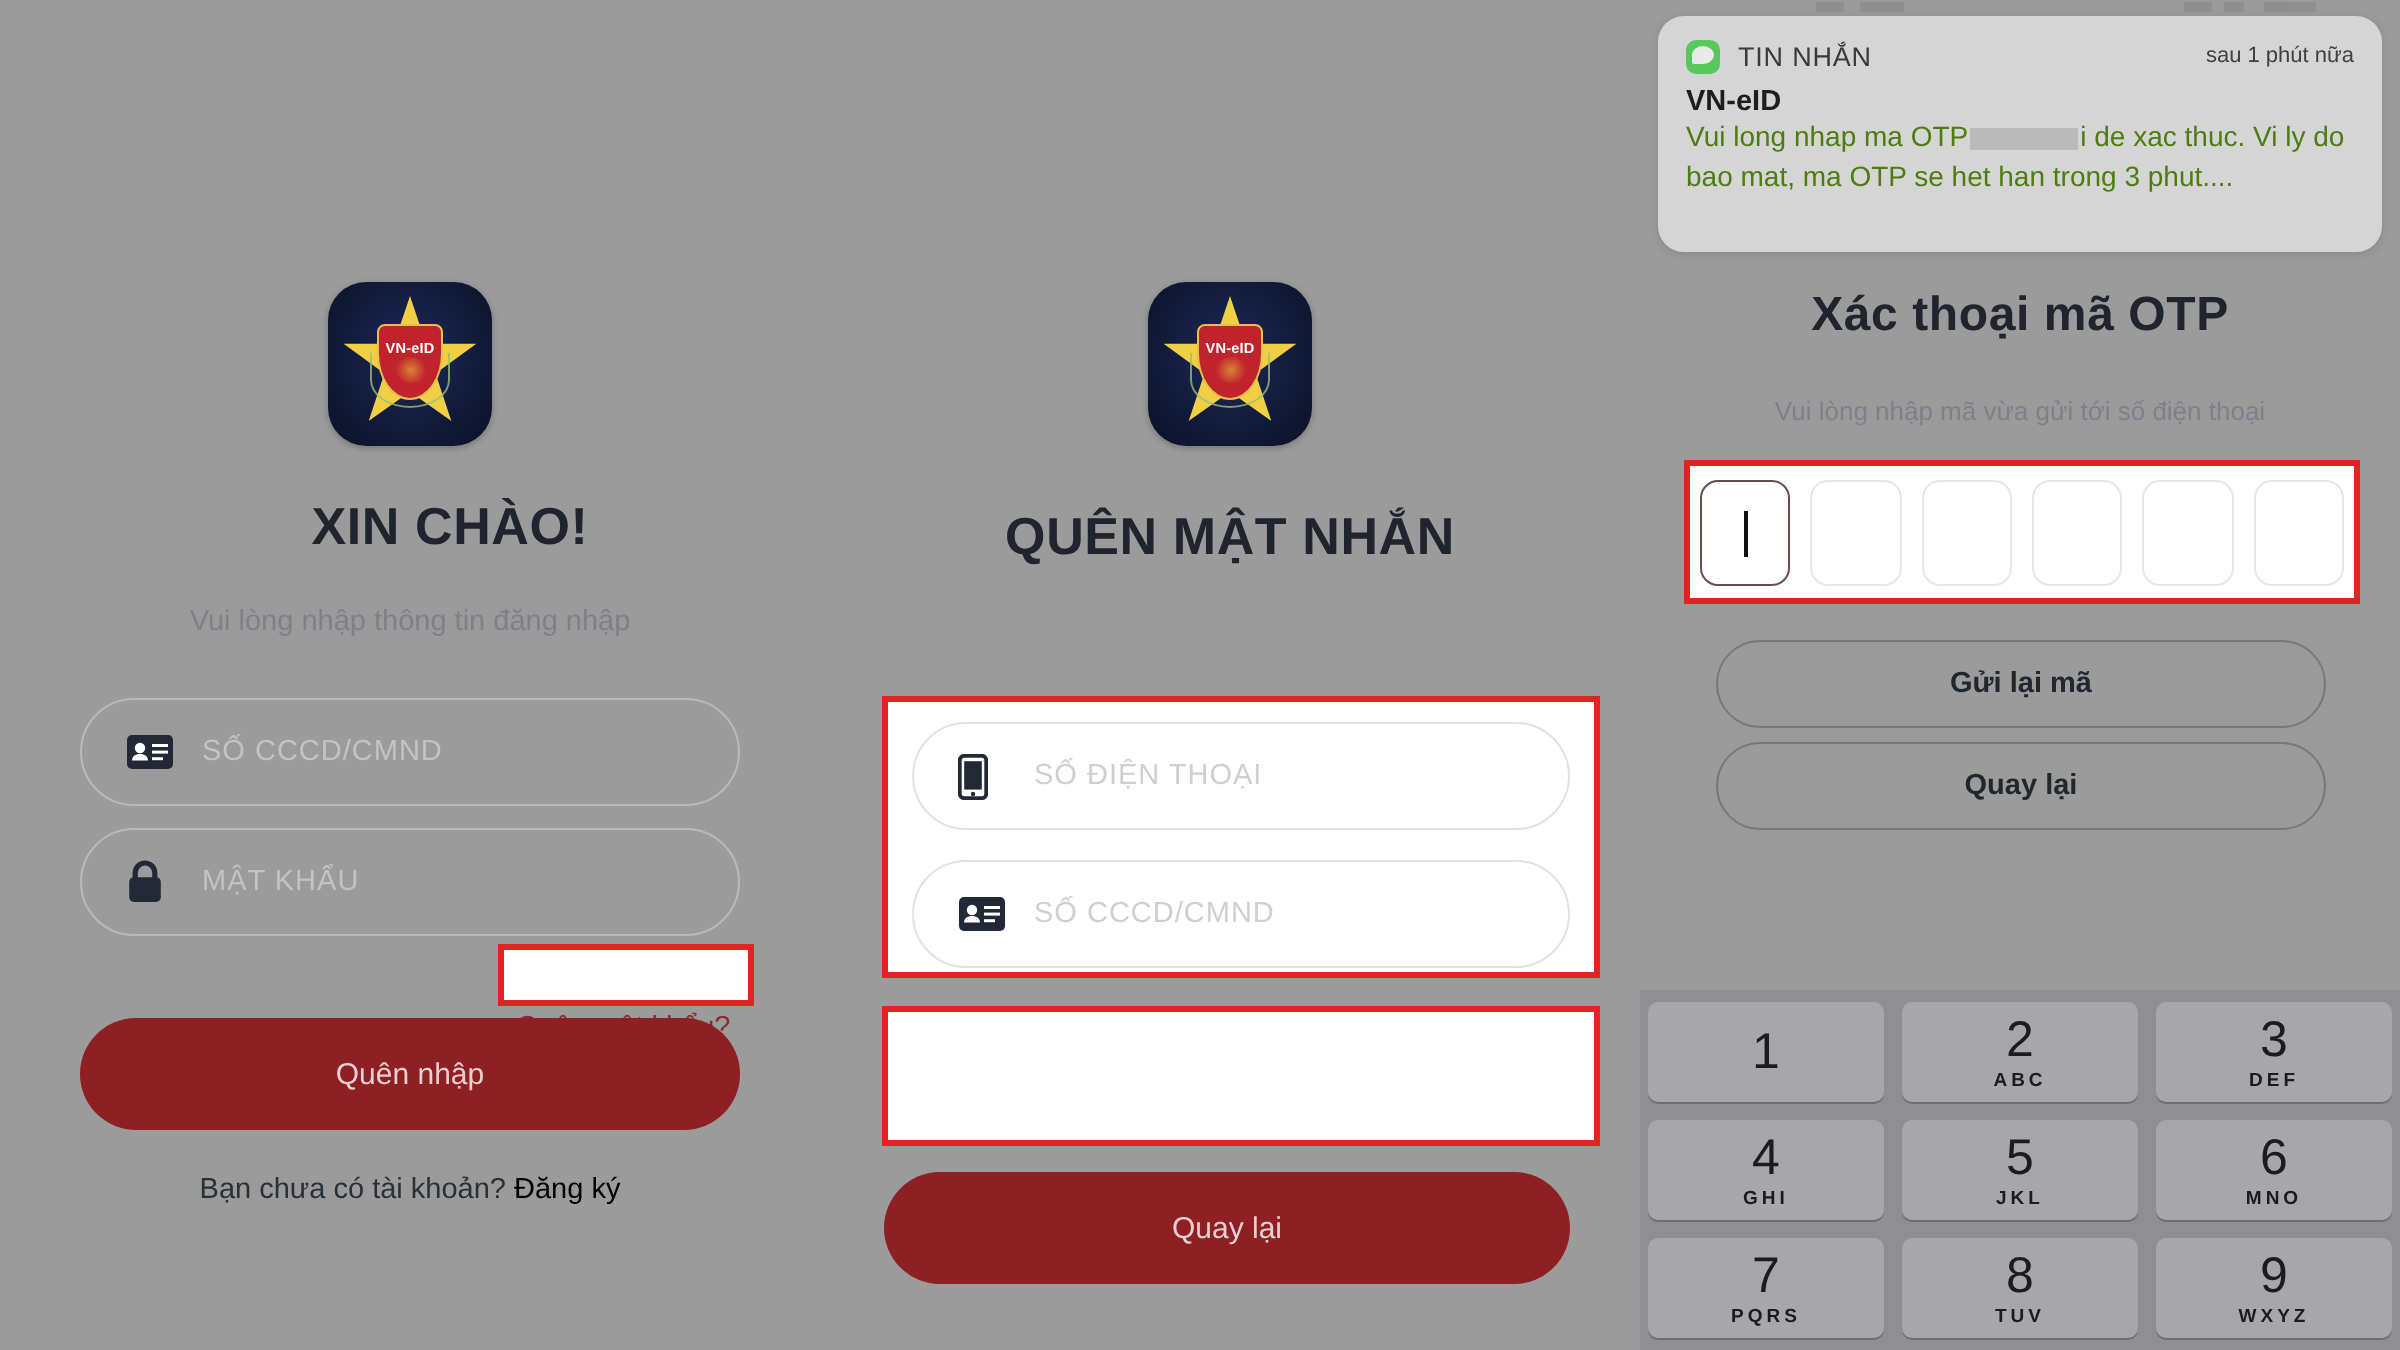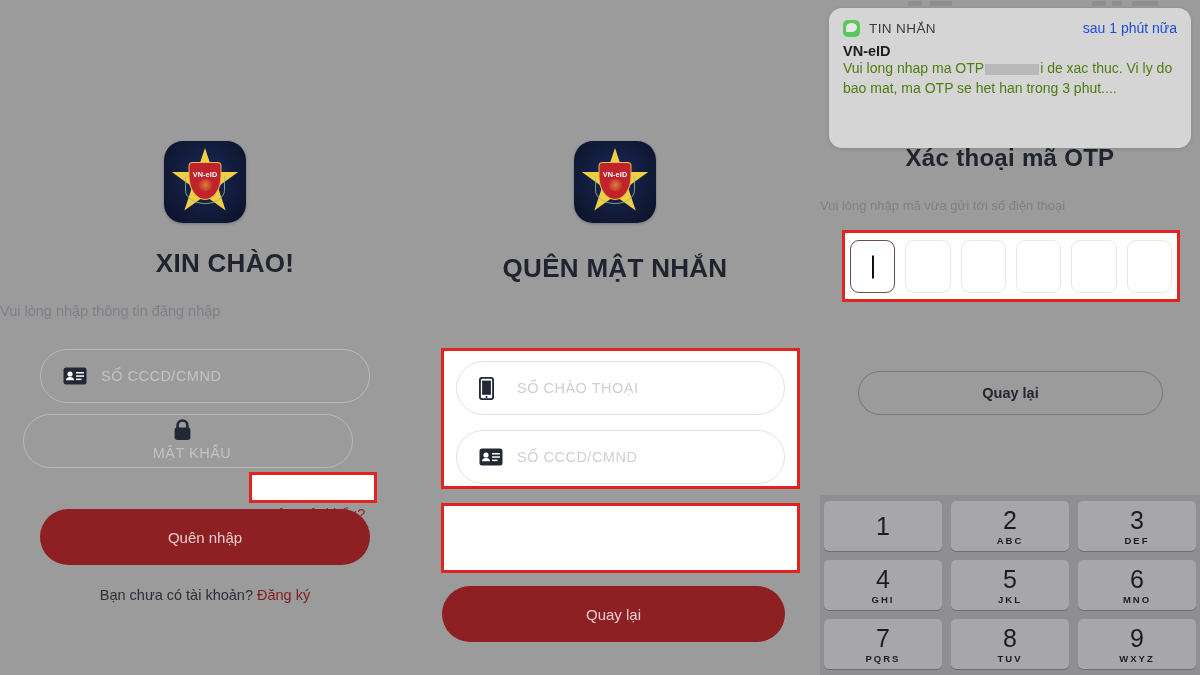--- a/index.html
+++ b/index.html
@@ -63,21 +63,21 @@
     border-top-color: transparent;
     border-radius: 0 0 50% 50%;
   }
 
   
   .title {
     text-align: center; font-size: 26px; font-weight: bold;
     color: #20242e; letter-spacing: .3px;
   }
   .subtitle {
-    text-align: left; font-size: 14.5px; color: #7e8189;
+    text-align: center; font-size: 14.5px; color: #7e8189;
   }
 
   
   .field {
     display: flex; align-items: center;
     height: 54px; border-radius: 27px;
     border: 1px solid #b9b9b9;
     padding: 0 22px;
   }
   .field.white { background: #ffffff; border-color: #e2e2e2; }
@@ -98,46 +98,46 @@
   .btn-outline {
     height: 44px; border-radius: 22px;
     border: 1px solid #787878; color: #22262f; font-weight: bold; font-size: 14.5px;
   }
 
   .forgot {
     display: inline-block;
     color: #8e2a2a; font-size: 14.5px; margin-top: 28px;
   }
   .signup-row { text-align: center; font-size: 14.5px; color: #2b2f38; }
-  .signup-row .link { color: #7f1d1d; }
+  .signup-row .link { color: #000000; }
 
   
   .hl { position: absolute; border: 3px solid #e02323; }
   .hl-white { background: #ffffff; }
 
   
   .notif {
-    position: absolute; left: 829px; top: 8px; width: 362px; height: 140px;
+    position: absolute; left: 829px; top: 8px; width: 362px; height: 118px;
     background: rgba(218,218,218,.92);
     border-radius: 13px;
     padding: 10px 14px 0 14px;
     box-shadow: 0 1px 4px rgba(0,0,0,.12);
   }
   .notif-head { display: flex; align-items: center; height: 20px; }
   .msg-icon {
     width: 17px; height: 17px; border-radius: 5px;
     background: #58c75c; position: relative; flex: 0 0 17px;
   }
   .msg-icon::after {
     content: ""; position: absolute; left: 3px; top: 3.5px;
     width: 11px; height: 9px; border-radius: 50% 50% 50% 10%;
     background: #e9e9e9;
   }
   .notif-app { margin-left: 9px; font-size: 13.5px; color: #3a3a3a; letter-spacing: .4px; }
-  .notif-time { margin-left: auto; font-size: 14px; color: #1d4ed8; }
+  .notif-time { margin-left: auto; font-size: 11px; color: #404040; }
   .notif-title { margin-top: 5px; font-size: 14.5px; font-weight: bold; color: #1d1d1d; }
   .notif-body { font-size: 14px; color: #4d7c0f; line-height: 1.42; }
   .redacted {
     display: inline-block; width: 54px; height: 11px;
     background: #b9b9b9; vertical-align: middle; margin: 0 1px;
   }
   .statusbar-ghost {
     position: absolute; left: 820px; top: 0; width: 380px; height: 8px;
     opacity: .25;
   }
@@ -208,21 +208,21 @@
           <circle cx="7" cy="7" r="2.6" fill="#ffffff"></circle>
           <path d="M3 13.2c0-2.1 1.8-3.2 4-3.2s4 1.1 4 3.2z" fill="#ffffff"></path>
           <rect x="13" y="5" width="8" height="1.5" fill="#ffffff"></rect>
           <rect x="13" y="8.3" width="8" height="1.5" fill="#ffffff"></rect>
           <rect x="13" y="11.6" width="5.5" height="1.5" fill="#ffffff"></rect>
         </svg>
       </span>
       <span class="ftext">SỐ CCCD/CMND</span>
     </div>
 
-    <div class="field" style="position:absolute;left:23px;top:414px;width:330px;flex-direction:column;">
+    <div class="field" style="position:absolute;left:40px;top:414px;width:330px;">
       <span class="ficon">
         <svg width="19" height="22" viewBox="0 0 19 22">
           <path d="M4.6 9V6.4a4.9 4.9 0 0 1 9.8 0V9" fill="none" stroke="#232836" stroke-width="2.6"></path>
           <rect x="1.6" y="8.6" width="15.8" height="12.4" rx="2.4" fill="#232836"></rect>
         </svg>
       </span>
       <span class="ftext">MẬT KHẨU</span>
     </div>
 
     <div class="hl hl-white" style="left:249px;top:472px;width:128px;height:31px;"></div>
@@ -257,21 +257,21 @@
     <div class="hl hl-white" style="left:31px;top:348px;width:359px;height:141px;"></div>
 
     <div class="field white" style="position:absolute;left:46px;top:361px;width:329px;">
       <span class="ficon">
         <svg width="15" height="23" viewBox="0 0 15 23">
           <rect x="0.9" y="0.9" width="13.2" height="21.2" rx="2.2" fill="none" stroke="#232836" stroke-width="1.9"></rect>
           <rect x="3.1" y="3.6" width="8.8" height="14.2" fill="#232836"></rect>
           <circle cx="7.5" cy="20" r="1.1" fill="#232836"></circle>
         </svg>
       </span>
-      <span class="ftext">SỐ CHÀO THOẠI</span>
+      <span class="ftext">SỐ ĐIỆN THOẠI</span>
     </div>
 
     <div class="field white" style="position:absolute;left:46px;top:430px;width:329px;">
       <span class="ficon">
         <svg width="24" height="18" viewBox="0 0 24 18">
           <rect x="0.5" y="0.5" width="23" height="17" rx="2.5" fill="#232836"></rect>
           <circle cx="7" cy="7" r="2.6" fill="#ffffff"></circle>
           <path d="M3 13.2c0-2.1 1.8-3.2 4-3.2s4 1.1 4 3.2z" fill="#ffffff"></path>
           <rect x="13" y="5" width="8" height="1.5" fill="#ffffff"></rect>
           <rect x="13" y="8.3" width="8" height="1.5" fill="#ffffff"></rect>
@@ -300,20 +300,23 @@
     <div class="hl hl-white" style="left:22px;top:230px;width:338px;height:72px;"></div>
     <div class="otp-row" style="position:absolute;left:30px;top:240px;width:322px;">
       <div class="otp-cell active"></div>
       <div class="otp-cell"></div>
       <div class="otp-cell"></div>
       <div class="otp-cell"></div>
       <div class="otp-cell"></div>
       <div class="otp-cell"></div>
     </div>
 
+    <div class="btn btn-outline" style="position:absolute;left:38px;top:320px;width:305px;">
+      <span>Gửi lại mã</span>
+    </div>
 
     <div class="btn btn-outline" style="position:absolute;left:38px;top:371px;width:305px;">
       <span>Quay lại</span>
     </div>
   </div>
 
   <div class="statusbar-ghost">
     <span style="left:88px;width:14px;"></span>
     <span style="left:110px;width:22px;"></span>
     <span style="left:272px;width:14px;"></span>

